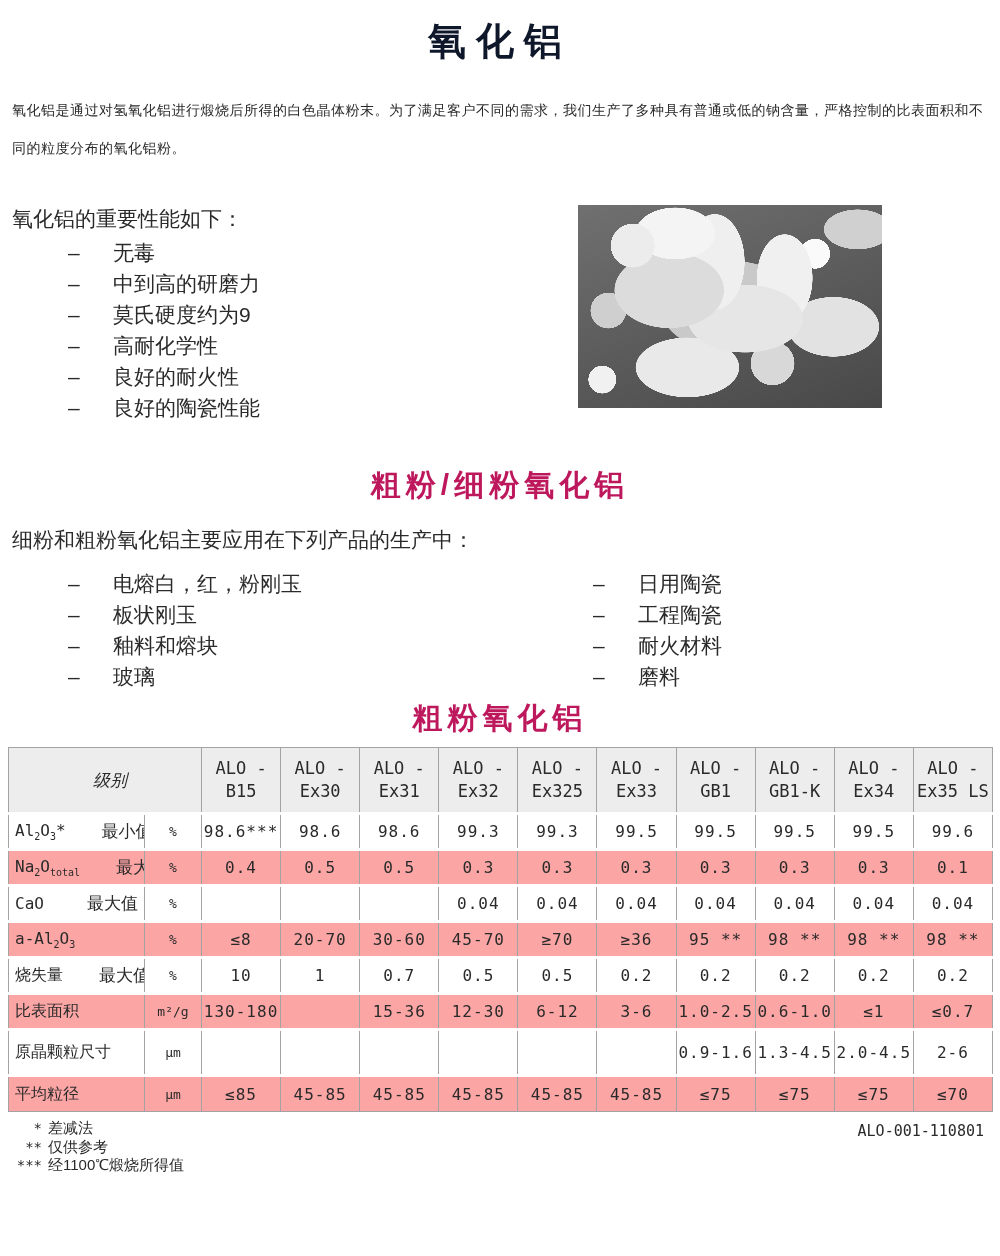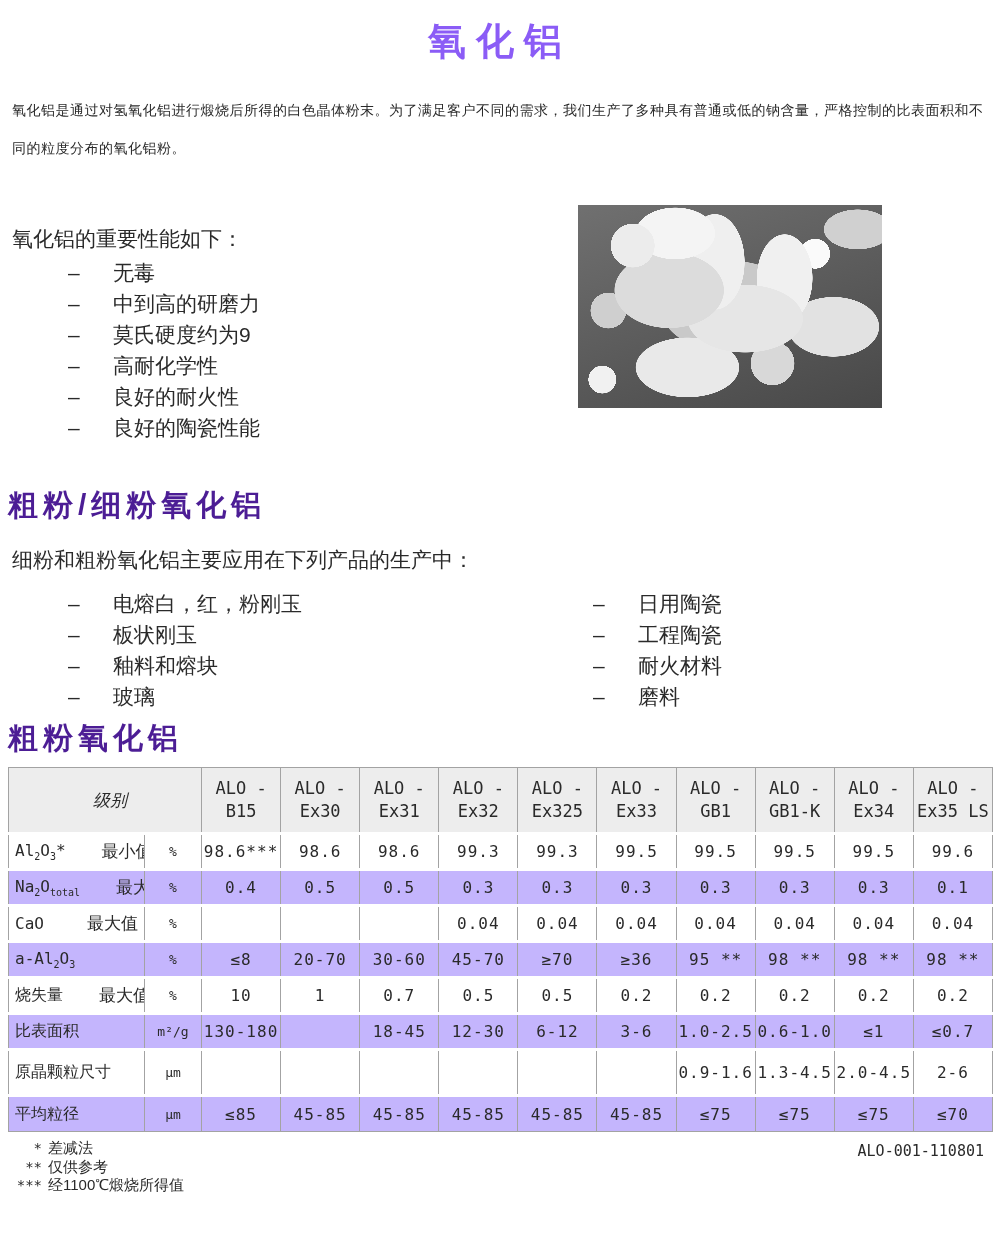--- a/index.html
+++ b/index.html
@@ -8,39 +8,39 @@
     width: 1000px; height: 1256px; overflow: hidden;
     font-family: "Liberation Sans", sans-serif;
     color: #2a2a2a;
   }
   .page { width: 1000px; height: 1256px; position: relative; padding: 0 8px; }
 
   
   .doc-title {
     margin-top: 16px; text-align: center;
     font-size: 38px; font-weight: 600; letter-spacing: 10px;
-    color: #8b5cf6;
+    color: #0f172a;
   }
   .section-title {
-    font-size: 30px; font-weight: 600;
-    letter-spacing: 5px; color: #4c1d95;
+    text-align: center; font-size: 30px; font-weight: 600;
+    letter-spacing: 5px; color: #be185d;
   }
   .section-title.s2 { margin-top: 42px; }
   .section-title.s3 { margin-top: 6px; }
 
   
   .intro {
     margin: 24px 4px 0 4px; font-size: 14px; line-height: 38px;
     letter-spacing: 0.5px;
   }
   .apps-heading { margin: 20px 4px 0 4px; font-size: 21px; }
 
   
   .props-wrap { display: flex; margin-top: 38px; }
-  .props-left { flex: 1 1 auto; margin-top: 20px; }
+  .props-left { flex: 1 1 auto; }
   .props-heading { font-size: 21px; margin-left: 4px; }
   .bullet-list { margin-top: 4px; }
   .bullet-item { display: flex; line-height: 31px; font-size: 21px; }
   .bullet-item .dash { width: 45px; text-align: left; padding-left: 0; flex: none; }
   .props-left .bullet-list, .apps-col.left .bullet-list { margin-left: 60px; }
   .apps-col.right .bullet-list { margin-left: 65px; }
 
   .sem-photo {
     width: 304px; height: 203px; flex: none; margin-right: 110px; margin-top: 0;
     background:
@@ -77,21 +77,21 @@
     border-top: 3px solid #ffffff; border-bottom: 3px solid #ffffff;
     text-align: center; vertical-align: middle;
     font-family: "DejaVu Sans Mono", monospace;
     height: 36px; overflow: hidden;
   }
   table.spec tr.hdr td {
     border-top: 1px solid #a3a3a3; height: 66px;
     background: #ededed; font-size: 17px; line-height: 23px;
   }
   table.spec tr:last-child td { border-bottom: 1px solid #a3a3a3; }
-  table.spec tr.stripe td { background: #c4b5fd; }
+  table.spec tr.stripe td { background: #fca5a5; }
   table.spec tr.tall td { height: 46px; }
   td.grade-cell { text-align: left; padding-left: 10px;
     font-family: "Liberation Sans", sans-serif; font-size: 19px; font-style: italic; }
   td.label-cell { padding: 0 6px; }
   .label-inner { display: flex; justify-content: space-between; align-items: center; }
   .formula { font-family: "DejaVu Sans Mono", monospace; font-size: 16px; white-space: nowrap; }
   .formula sub { font-size: 10px; }
   .qualifier { font-family: Liberation Sans, sans-serif; font-size: 17px; white-space: nowrap; margin-left: 36px; }
   td.unit-cell { font-size: 13px; font-family: "DejaVu Sans Mono", monospace; }
   td.value-cell { letter-spacing: 1px; font-size: 16px; }
@@ -341,21 +341,21 @@
         </tr>
         <tr class="stripe">
           <td class="label-cell">
             <div class="label-inner">
               <span class="formula">比表面积</span>
             </div>
           </td>
           <td class="unit-cell">m²/g</td>
           <td class="value-cell">130-180</td>
           <td class="value-cell"></td>
-          <td class="value-cell">18-45</td>
+          <td class="value-cell">15-36</td>
           <td class="value-cell">12-30</td>
           <td class="value-cell">6-12</td>
           <td class="value-cell">3-6</td>
           <td class="value-cell">1.0-2.5</td>
           <td class="value-cell">0.6-1.0</td>
           <td class="value-cell">≤1</td>
           <td class="value-cell">≤0.7</td>
         </tr>
         <tr class=" tall">
           <td class="label-cell">

